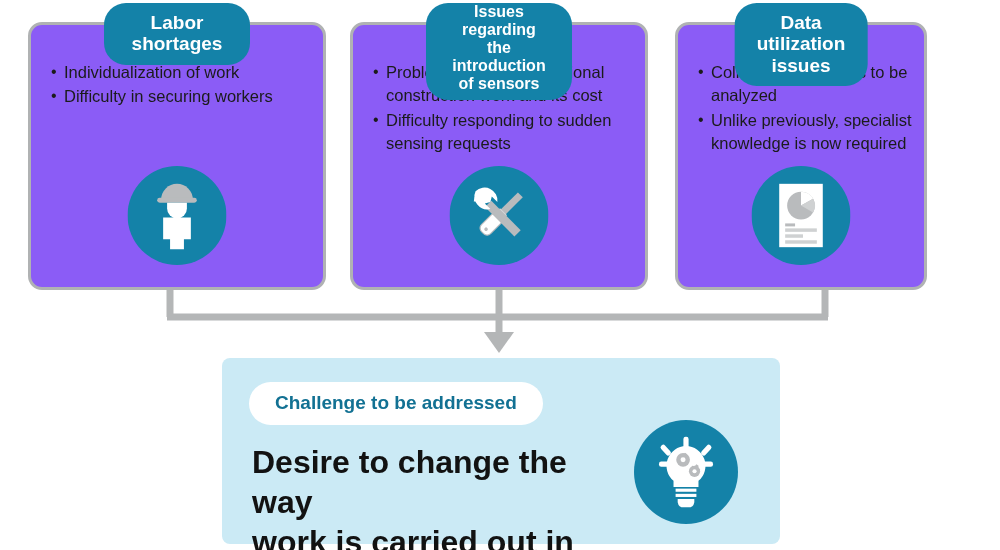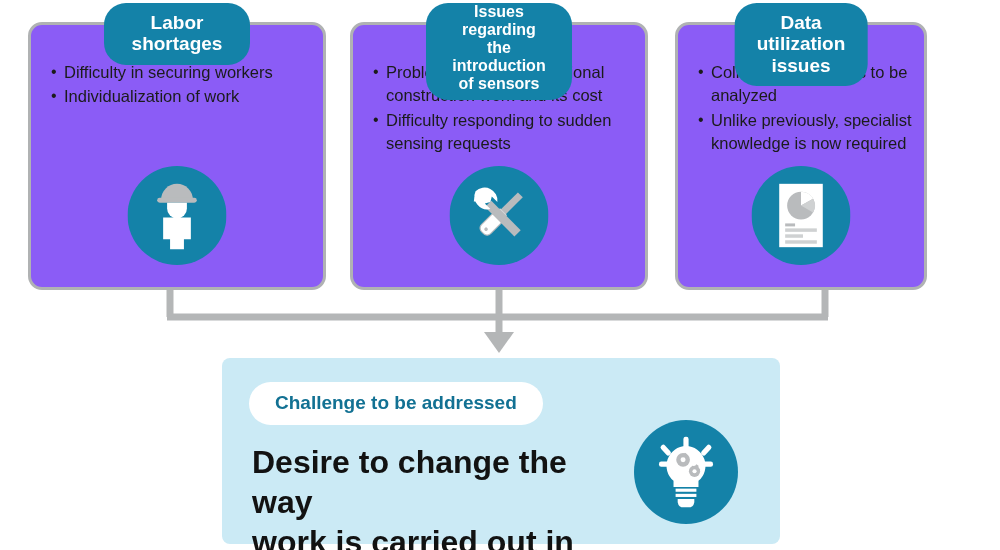--- a/index.html
+++ b/index.html
@@ -140,22 +140,22 @@
     <path d="M825,286 L825,317"></path>
     <path d="M167,317 L828,317"></path>
     <path d="M499,317 L499,336"></path>
   </g>
   <polygon points="484,332 514,332 499,353" fill="#b4b6b7"></polygon>
 </svg>
 
 <div class="card" id="card-0">
   <div class="card-pill">Labor shortages</div>
   <ul class="bullets">
+    <li class="bullet">Individualization of work</li>
     <li class="bullet">Difficulty in securing workers</li>
-    <li class="bullet">Individualization of work</li>
   </ul>
   <svg class="card-icon" viewBox="0 0 100 100">
     <circle cx="50" cy="50" r="50" fill="#1482a8"></circle>
 
     <path d="M34 34 a16 16 0 0 1 32 0 z" fill="#b9bbbd"></path>
     <rect x="30" y="32" width="40" height="5" rx="2.5" fill="#b9bbbd"></rect>
 
     <path d="M40 37 h20 v6 a10 10 0 0 1 -20 0 z" fill="#ffffff"></path>
 
     <path d="M36 52 h28 v22 h-7 v10 h-14 v-10 h-7 z" fill="#ffffff"></path>

